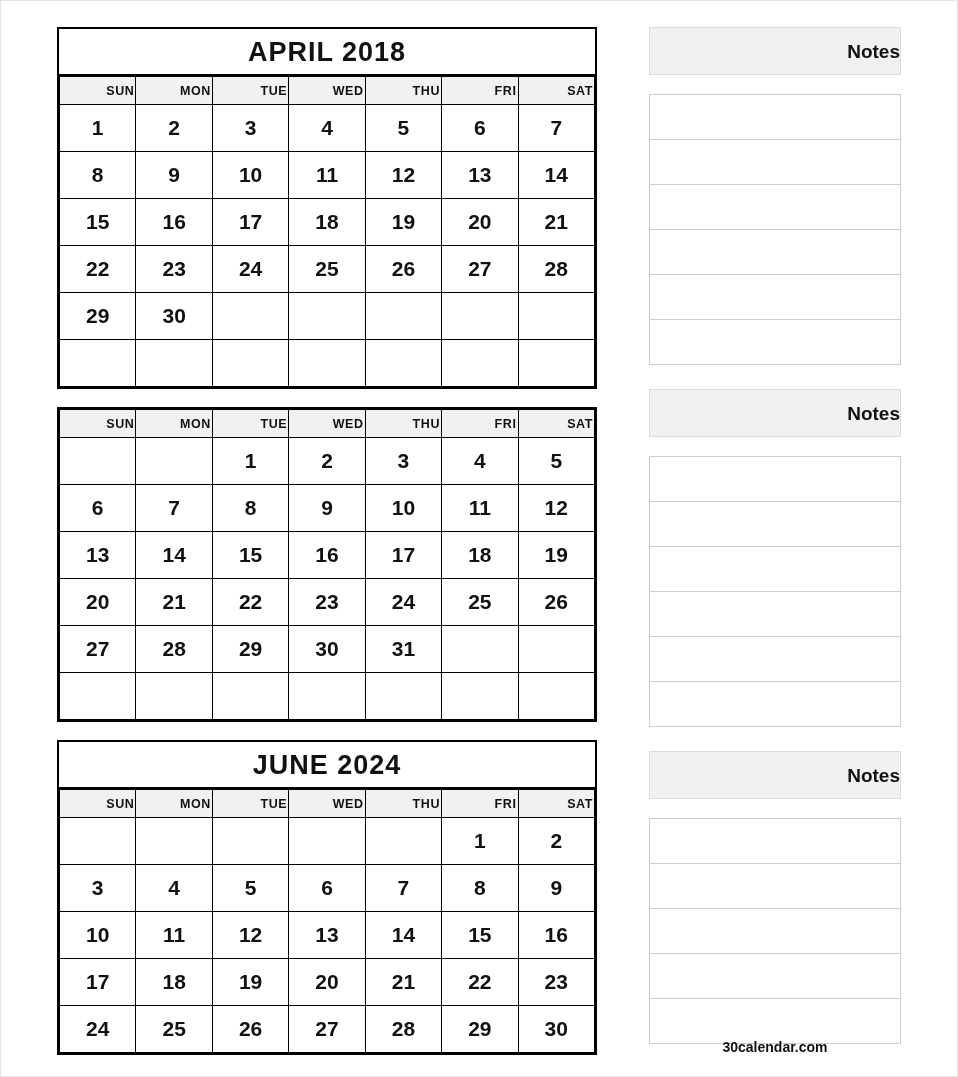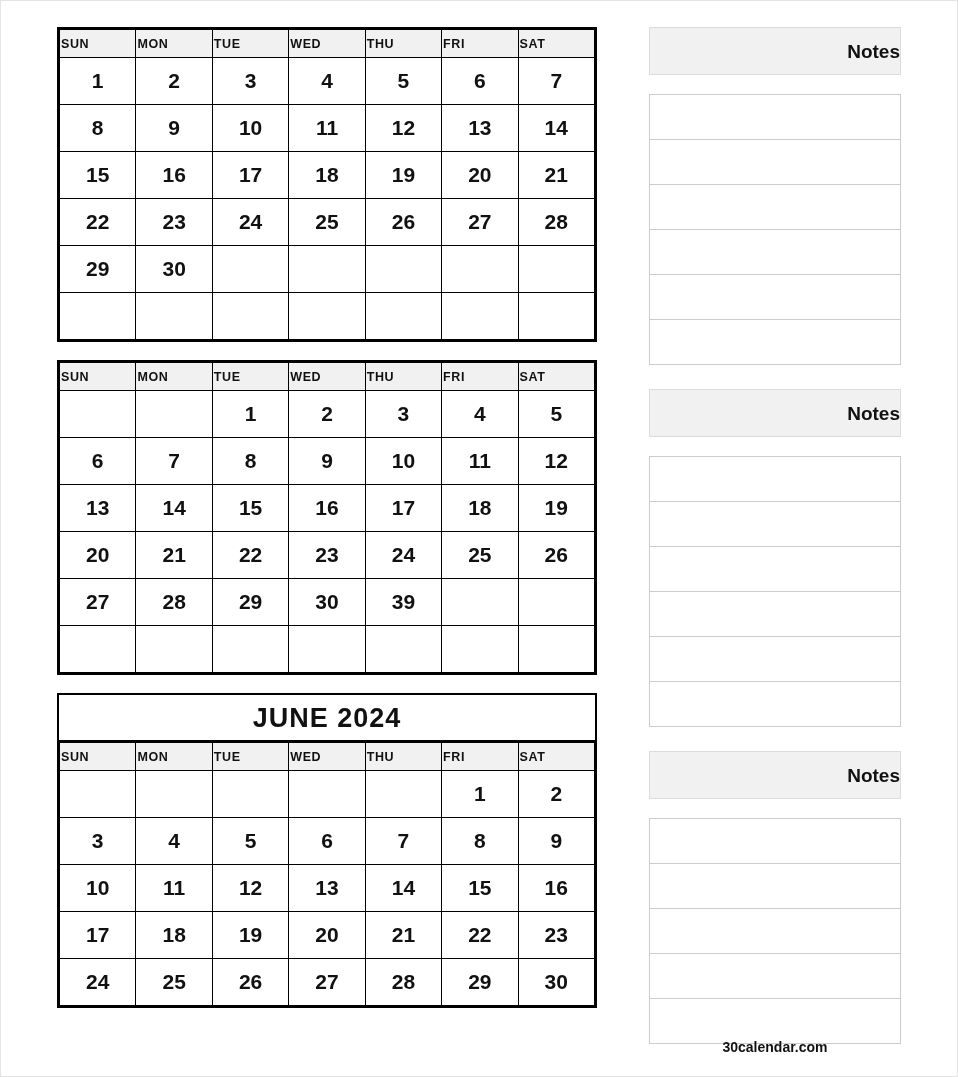--- a/index.html
+++ b/index.html
@@ -60,21 +60,21 @@
   }
 
   table.cal-grid th {
     height: 25px;
     background: #f1f1f1;
     border: 1px solid #000000;
     font-size: 12.5px;
     font-weight: bold;
     letter-spacing: 0.6px;
     color: #111111;
-    text-align: left;
+    text-align: right;
     vertical-align: middle;
   }
 
   table.cal-grid td {
     height: 44px;
     border: 1px solid #000000;
     font-size: 21px;
     font-weight: bold;
     color: #111111;
     text-align: center;
@@ -132,20 +132,21 @@
     color: #111111;
   }
 </style>
 </head>
 <body>
 
 <div class="page">
 
   <div class="calendars">
       <div class="cal-block">
+        <div class="cal-title">APRIL 2018</div>
         <table class="cal-grid">
           <thead>
             <tr>
               <th>SUN</th>
               <th>MON</th>
               <th>TUE</th>
               <th>WED</th>
               <th>THU</th>
               <th>FRI</th>
               <th>SAT</th>
@@ -257,21 +258,21 @@
               <td>23</td>
               <td>24</td>
               <td>25</td>
               <td>26</td>
             </tr>
             <tr>
               <td>27</td>
               <td>28</td>
               <td>29</td>
               <td>30</td>
-              <td>39</td>
+              <td>31</td>
               <td></td>
               <td></td>
             </tr>
             <tr>
               <td></td>
               <td></td>
               <td></td>
               <td></td>
               <td></td>
               <td></td>

